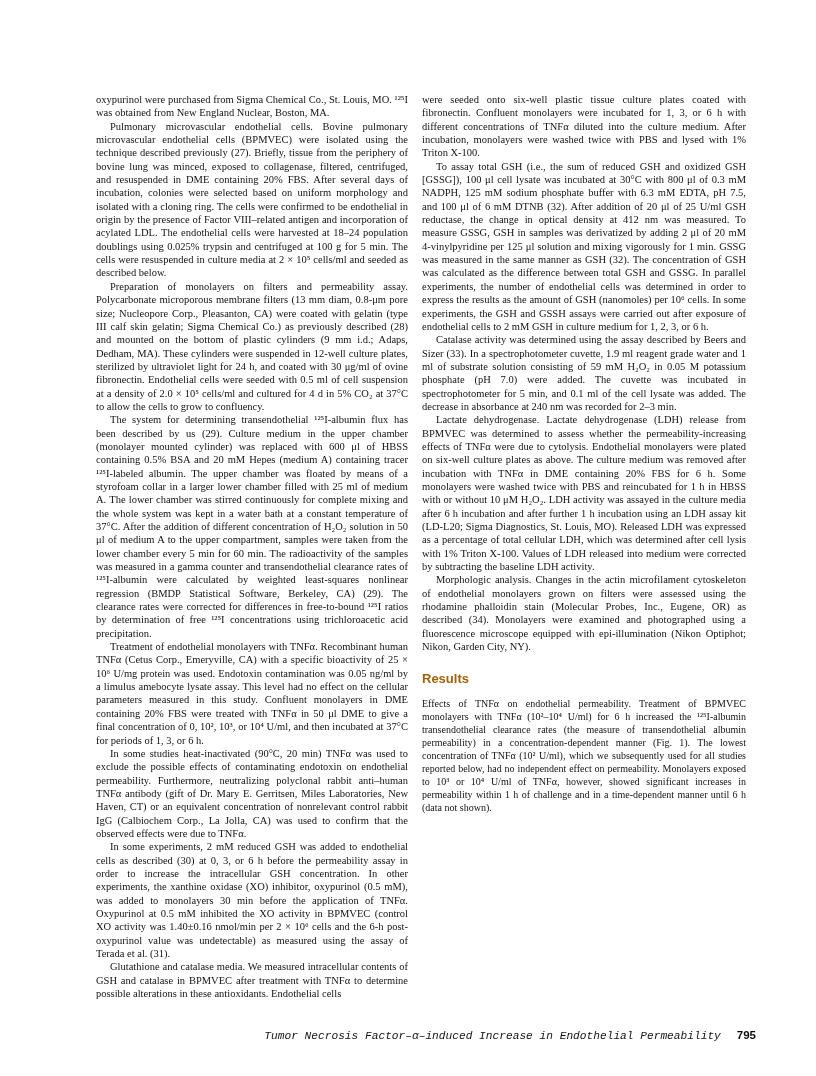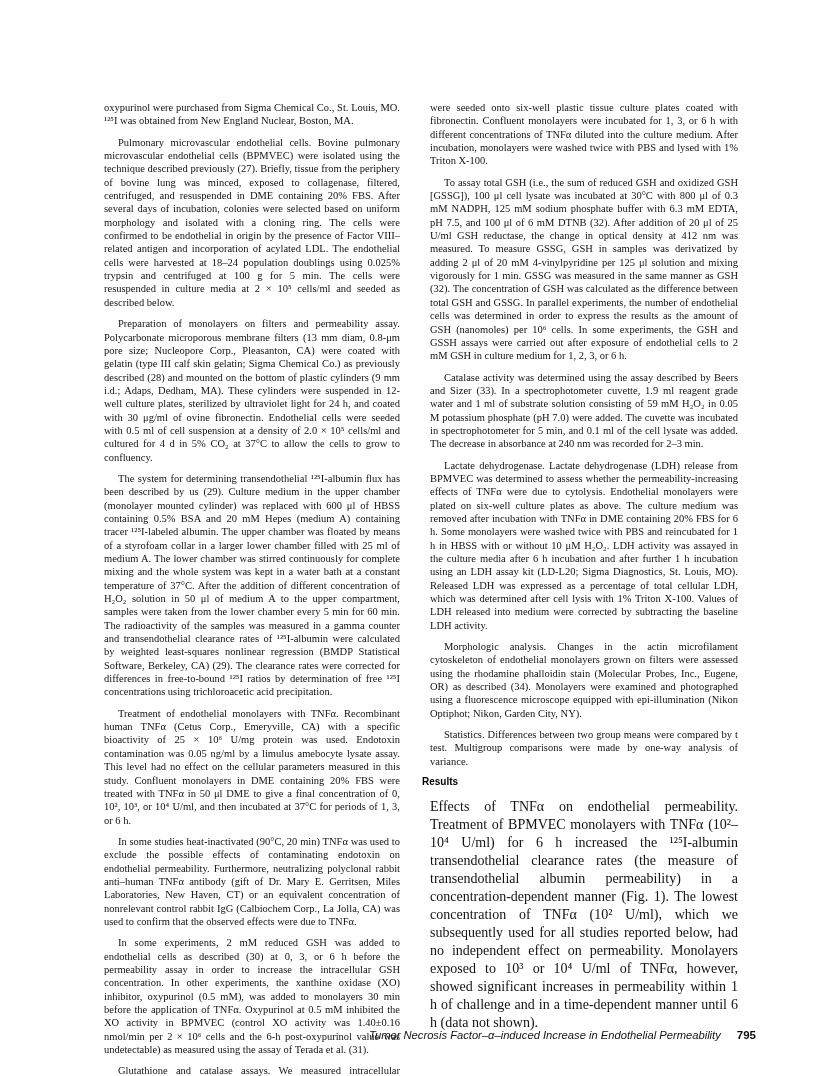--- a/index.html
+++ b/index.html
@@ -17,53 +17,53 @@
     left: 96px;
     top: 93px;
     width: 650px;
     display: flex;
     gap: 14px;
   }
   .column { display: block; }
   .col-left  { width: 312px; }
   .col-right { width: 324px; }
   .para {
-    margin: 8px;
+    margin: 0;
     text-align: justify;
     text-indent: 14px;
   }
   .para.methods {
     font-size: 10.5px;
     line-height: 13.35px;
   }
   .para.results {
-    font-size: 14px;
-    line-height: 18px;
+    font-size: 10px;
+    line-height: 13px;
   }
   .para.no-indent { text-indent: 0; }
   .lead { }
   .section-heading {
     font-family: "Liberation Sans", sans-serif;
     font-weight: bold;
-    font-size: 10px;
-    margin: 6px 0 11px 0;
-    color: #000000;
+    font-size: 13px;
+    margin: 18px 0 11px 0;
+    color: #a16207;
   }
   .footer {
     position: absolute;
     top: 1025px;
     left: 96px;
     width: 660px;
     text-align: right;
     white-space: nowrap;
   }
   .running-title {
     font-style: italic;
     font-size: 11.2px;
-    font-family: Liberation Sans, sans-serif;
+    font-family: Liberation Mono, monospace;
     color: #121212;
   }
   .page-number {
     font-family: "Liberation Sans", sans-serif;
     font-weight: bold;
     font-size: 11.5px;
     margin-left: 16px;
     color: #0d0d0d;
   }
 </style>
@@ -73,29 +73,28 @@
 <div class="page">
   <div class="columns">
     <div class="column col-left" id="col-left">
         <p class="para methods no-indent">oxypurinol were purchased from Sigma Chemical Co., St. Louis, MO. ¹²⁵I was obtained from New England Nuclear, Boston, MA.</p>
         <p class="para methods"><span class="lead">Pulmonary microvascular endothelial cells. </span>Bovine pulmonary microvascular endothelial cells (BPMVEC) were isolated using the technique described previously (27). Briefly, tissue from the periphery of bovine lung was minced, exposed to collagenase, filtered, centrifuged, and resuspended in DME containing 20% FBS. After several days of incubation, colonies were selected based on uniform morphology and isolated with a cloning ring. The cells were confirmed to be endothelial in origin by the presence of Factor VIII–related antigen and incorporation of acylated LDL. The endothelial cells were harvested at 18–24 population doublings using 0.025% trypsin and centrifuged at 100 g for 5 min. The cells were resuspended in culture media at 2 × 10⁵ cells/ml and seeded as described below.</p>
         <p class="para methods"><span class="lead">Preparation of monolayers on filters and permeability assay. </span>Polycarbonate microporous membrane filters (13 mm diam, 0.8-μm pore size; Nucleopore Corp., Pleasanton, CA) were coated with gelatin (type III calf skin gelatin; Sigma Chemical Co.) as previously described (28) and mounted on the bottom of plastic cylinders (9 mm i.d.; Adaps, Dedham, MA). These cylinders were suspended in 12-well culture plates, sterilized by ultraviolet light for 24 h, and coated with 30 μg/ml of ovine fibronectin. Endothelial cells were seeded with 0.5 ml of cell suspension at a density of 2.0 × 10⁵ cells/ml and cultured for 4 d in 5% CO₂ at 37°C to allow the cells to grow to confluency.</p>
         <p class="para methods">The system for determining transendothelial ¹²⁵I-albumin flux has been described by us (29). Culture medium in the upper chamber (monolayer mounted cylinder) was replaced with 600 μl of HBSS containing 0.5% BSA and 20 mM Hepes (medium A) containing tracer ¹²⁵I-labeled albumin. The upper chamber was floated by means of a styrofoam collar in a larger lower chamber filled with 25 ml of medium A. The lower chamber was stirred continuously for complete mixing and the whole system was kept in a water bath at a constant temperature of 37°C. After the addition of different concentration of H₂O₂ solution in 50 μl of medium A to the upper compartment, samples were taken from the lower chamber every 5 min for 60 min. The radioactivity of the samples was measured in a gamma counter and transendothelial clearance rates of ¹²⁵I-albumin were calculated by weighted least-squares nonlinear regression (BMDP Statistical Software, Berkeley, CA) (29). The clearance rates were corrected for differences in free-to-bound ¹²⁵I ratios by determination of free ¹²⁵I concentrations using trichloroacetic acid precipitation.</p>
         <p class="para methods"><span class="lead">Treatment of endothelial monolayers with TNFα. </span>Recombinant human TNFα (Cetus Corp., Emeryville, CA) with a specific bioactivity of 25 × 10⁶ U/mg protein was used. Endotoxin contamination was 0.05 ng/ml by a limulus amebocyte lysate assay. This level had no effect on the cellular parameters measured in this study. Confluent monolayers in DME containing 20% FBS were treated with TNFα in 50 μl DME to give a final concentration of 0, 10², 10³, or 10⁴ U/ml, and then incubated at 37°C for periods of 1, 3, or 6 h.</p>
         <p class="para methods">In some studies heat-inactivated (90°C, 20 min) TNFα was used to exclude the possible effects of contaminating endotoxin on endothelial permeability. Furthermore, neutralizing polyclonal rabbit anti–human TNFα antibody (gift of Dr. Mary E. Gerritsen, Miles Laboratories, New Haven, CT) or an equivalent concentration of nonrelevant control rabbit IgG (Calbiochem Corp., La Jolla, CA) was used to confirm that the observed effects were due to TNFα.</p>
         <p class="para methods">In some experiments, 2 mM reduced GSH was added to endothelial cells as described (30) at 0, 3, or 6 h before the permeability assay in order to increase the intracellular GSH concentration. In other experiments, the xanthine oxidase (XO) inhibitor, oxypurinol (0.5 mM), was added to monolayers 30 min before the application of TNFα. Oxypurinol at 0.5 mM inhibited the XO activity in BPMVEC (control XO activity was 1.40±0.16 nmol/min per 2 × 10⁶ cells and the 6-h post-oxypurinol value was undetectable) as measured using the assay of Terada et al. (31).</p>
-        <p class="para methods"><span class="lead">Glutathione and catalase assays. </span>We measured intracellular contents of GSH and catalase in BPMVEC after treatment with TNFα to determine possible alterations in these antioxidants. Endothelial cells</p>
+        <p class="para methods"><span class="lead">Glutathione and catalase media. </span>We measured intracellular contents of GSH and catalase in BPMVEC after treatment with TNFα to determine possible alterations in these antioxidants. Endothelial cells</p>
       </div>
     <div class="column col-right" id="col-right">
         <p class="para methods no-indent">were seeded onto six-well plastic tissue culture plates coated with fibronectin. Confluent monolayers were incubated for 1, 3, or 6 h with different concentrations of TNFα diluted into the culture medium. After incubation, monolayers were washed twice with PBS and lysed with 1% Triton X-100.</p>
         <p class="para methods">To assay total GSH (i.e., the sum of reduced GSH and oxidized GSH [GSSG]), 100 μl cell lysate was incubated at 30°C with 800 μl of 0.3 mM NADPH, 125 mM sodium phosphate buffer with 6.3 mM EDTA, pH 7.5, and 100 μl of 6 mM DTNB (32). After addition of 20 μl of 25 U/ml GSH reductase, the change in optical density at 412 nm was measured. To measure GSSG, GSH in samples was derivatized by adding 2 μl of 20 mM 4-vinylpyridine per 125 μl solution and mixing vigorously for 1 min. GSSG was measured in the same manner as GSH (32). The concentration of GSH was calculated as the difference between total GSH and GSSG. In parallel experiments, the number of endothelial cells was determined in order to express the results as the amount of GSH (nanomoles) per 10⁶ cells. In some experiments, the GSH and GSSH assays were carried out after exposure of endothelial cells to 2 mM GSH in culture medium for 1, 2, 3, or 6 h.</p>
         <p class="para methods">Catalase activity was determined using the assay described by Beers and Sizer (33). In a spectrophotometer cuvette, 1.9 ml reagent grade water and 1 ml of substrate solution consisting of 59 mM H₂O₂ in 0.05 M potassium phosphate (pH 7.0) were added. The cuvette was incubated in spectrophotometer for 5 min, and 0.1 ml of the cell lysate was added. The decrease in absorbance at 240 nm was recorded for 2–3 min.</p>
         <p class="para methods"><span class="lead">Lactate dehydrogenase. </span>Lactate dehydrogenase (LDH) release from BPMVEC was determined to assess whether the permeability-increasing effects of TNFα were due to cytolysis. Endothelial monolayers were plated on six-well culture plates as above. The culture medium was removed after incubation with TNFα in DME containing 20% FBS for 6 h. Some monolayers were washed twice with PBS and reincubated for 1 h in HBSS with or without 10 μM H₂O₂. LDH activity was assayed in the culture media after 6 h incubation and after further 1 h incubation using an LDH assay kit (LD-L20; Sigma Diagnostics, St. Louis, MO). Released LDH was expressed as a percentage of total cellular LDH, which was determined after cell lysis with 1% Triton X-100. Values of LDH released into medium were corrected by subtracting the baseline LDH activity.</p>
         <p class="para methods"><span class="lead">Morphologic analysis. </span>Changes in the actin microfilament cytoskeleton of endothelial monolayers grown on filters were assessed using the rhodamine phalloidin stain (Molecular Probes, Inc., Eugene, OR) as described (34). Monolayers were examined and photographed using a fluorescence microscope equipped with epi-illumination (Nikon Optiphot; Nikon, Garden City, NY).</p>
-        <p class="para methods"><span class="lead">Statistics. </span>Differences between two group means were compared by t test. Multigroup comparisons were made by one-way analysis of variance.</p>
         <h2 class="section-heading">Results</h2>
         <p class="para results no-indent"><span class="lead">Effects of TNFα on endothelial permeability. </span>Treatment of BPMVEC monolayers with TNFα (10²–10⁴ U/ml) for 6 h increased the ¹²⁵I-albumin transendothelial clearance rates (the measure of transendothelial albumin permeability) in a concentration-dependent manner (Fig. 1). The lowest concentration of TNFα (10² U/ml), which we subsequently used for all studies reported below, had no independent effect on permeability. Monolayers exposed to 10³ or 10⁴ U/ml of TNFα, however, showed significant increases in permeability within 1 h of challenge and in a time-dependent manner until 6 h (data not shown).</p>
       </div>
   </div>
   <div class="footer">
     <span class="running-title">Tumor Necrosis Factor–α–induced Increase in Endothelial Permeability</span><span class="page-number">795</span>
   </div>
 </div>
 
 </body></html>

